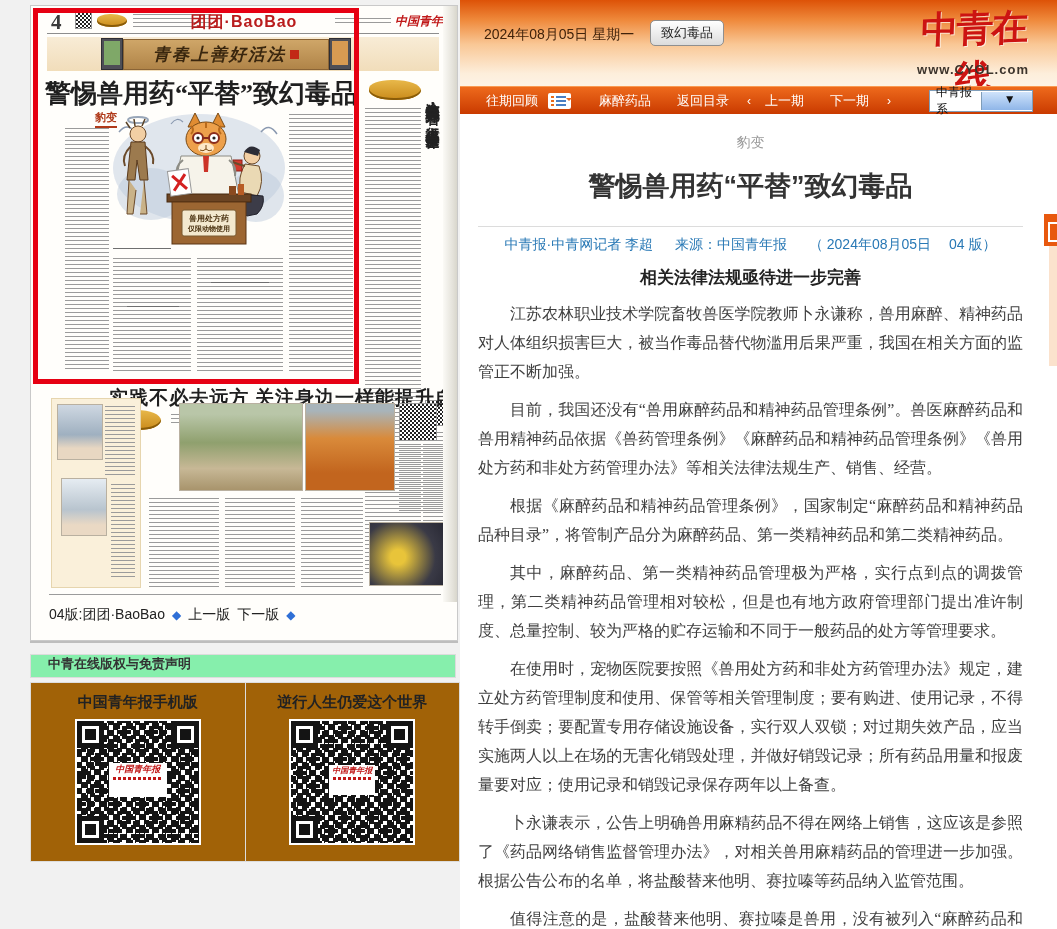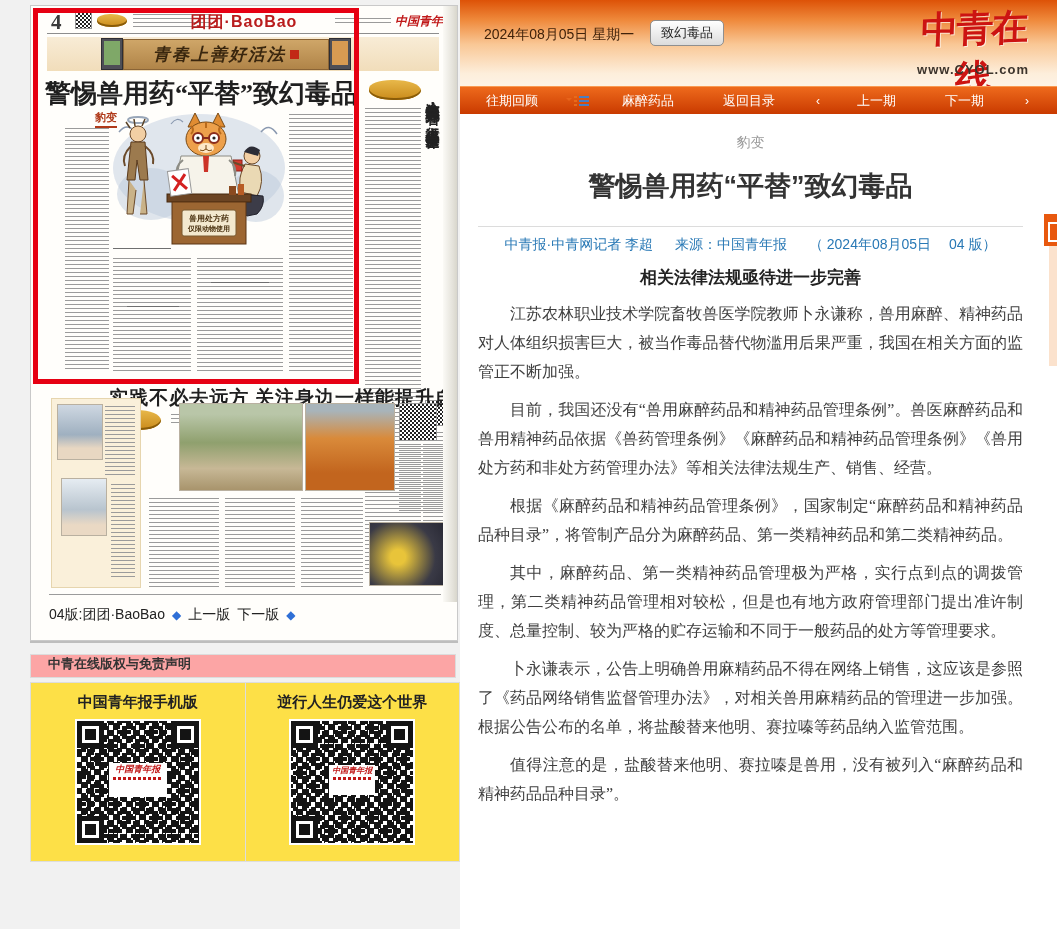--- a/index.html
+++ b/index.html
@@ -37,23 +37,23 @@
   .np-headline2{left:78px;top:379px;width:346px;text-align:center;font:bold 19px "Liberation Serif",serif;color:#1f1f1f;letter-spacing:1px;}
   .cream{background:#faf0da;border:1px solid #e6d5ae;}
   .photo{border:1px solid #b9b0a0;}
   .pagenav{left:18px;top:600px;font:14px "Liberation Sans",sans-serif;color:#222;display:flex;gap:7px;align-items:center;}
   .pagenav .dm{color:#2f6fd6;font-size:12px;}
   .pagenav a{color:#222;text-decoration:none;}
   
   .vhead{left:392px;top:84px;height:302px;writing-mode:vertical-rl;font:bold 14px "Liberation Serif",serif;
          color:#222;letter-spacing:1px;}
   
-  .copy-bar{left:30px;top:654px;width:426px;height:24px;background:#fca5a5;border:1px solid #dcdcdc;
+  .copy-bar{left:30px;top:654px;width:426px;height:24px;background:#86efac;border:1px solid #dcdcdc;
             line-height:24px;padding-left:17px;box-sizing:border-box;font:bold 13px "Liberation Sans",sans-serif;color:#333;}
-  .qr-panel{left:30px;top:682px;width:428px;height:178px;background:#fde047;border:1px solid #ddd;display:flex;}
+  .qr-panel{left:30px;top:682px;width:428px;height:178px;background:#a16207;border:1px solid #ddd;display:flex;}
   .qr-half{width:50%;height:100%;position:relative;}
   .qr-half.first{border-right:1px solid #ddd;}
   .qr-title{position:absolute;left:0;top:10px;width:100%;text-align:center;font:bold 15px "Liberation Sans",sans-serif;color:#222;}
   .qrbig{position:absolute;top:36px;left:50%;margin-left:-63px;width:126px;height:126px;background:#fff;}
   .qrbig .pat{position:absolute;inset:2px;
       background:conic-gradient(#141414 25%,transparent 0 50%,#141414 0 75%,transparent 0) 0 0/9px 9px,
                  conic-gradient(#141414 25%,transparent 0 50%,#141414 0 75%,transparent 0) 4px 2px/13px 13px;}
   .fd{position:absolute;width:27px;height:27px;background:#fff;border:5px solid #141414;box-sizing:border-box;}
   .fd::after{content:"";position:absolute;inset:3px;background:#141414;}
   .qr-logo{position:absolute;background:#fff;text-align:center;}
@@ -64,21 +64,21 @@
   .top-header{left:0;top:0;width:597px;height:92px;
       background:linear-gradient(180deg,#dd5207 0%,#ef8a3c 22%,#f9c795 48%,#fdeedb 80%,#fdf5ea 100%);}
   .hdr-date{left:24px;top:26px;font:14px "Liberation Sans",sans-serif;color:#40220a;}
   .fav-btn{left:190px;top:20px;width:72px;height:24px;border:1px solid #8f8f8f;border-radius:5px;
       background:linear-gradient(180deg,#fff,#dcdcdc);box-shadow:inset 0 1px 0 #fff;
       font:13px "Liberation Sans",sans-serif;color:#222;text-align:center;line-height:24px;cursor:pointer;}
   .site-logo{left:448px;top:4px;width:130px;text-align:center;font:bold 37px "Liberation Serif",serif;
       color:#cc1412;transform:skewX(-4deg) rotate(-2deg);text-shadow:1px 1px 0 #ffffffaa;letter-spacing:-2px;}
   .site-url{left:452px;top:62px;width:122px;text-align:center;font:bold 13px "Liberation Sans",sans-serif;color:#3c342c;letter-spacing:1px;}
   .navbar{left:0;top:86px;width:597px;height:27px;background:linear-gradient(180deg,#ee6a1c,#c93a00);
-      border-top:1px solid #f99a52;display:flex;align-items:center;color:#fff;font:13px "Liberation Sans",sans-serif;gap:23px;}
+      border-top:1px solid #f99a52;display:flex;align-items:center;color:#fff;font:13px "Liberation Sans",sans-serif;}
   .nav-item{margin-left:26px;cursor:pointer;white-space:nowrap;}
   .nav-ic{width:23px;height:16px;background:#fff;border-radius:2px;margin-left:10px;position:relative;cursor:pointer;}
   .nav-ic i{position:absolute;left:8px;height:2px;width:10px;background:#4a7ec2;}
   .nav-ic b{position:absolute;left:3px;width:3px;height:2px;background:#e86a1a;}
   .nav-ic .ar{position:absolute;right:-1px;top:5px;width:0;height:0;border:3px solid transparent;border-top-color:#e8641a;left:auto;background:none;}
   .chev{margin-left:18px;font-size:12px;}
   .select-box{margin-left:38px;width:102px;height:20px;background:#fff;border:1px solid #7f9db9;display:flex;align-items:center;cursor:pointer;}
   .select-box span{flex:1;padding-left:6px;font:12px "Liberation Sans",sans-serif;color:#111;}
   .select-arrow{width:17px;height:18px;margin:0;background:linear-gradient(180deg,#cfe3fb,#8fb6e8);border-left:1px solid #7f9db9;
       color:#1a4f94;font-size:9px;text-align:center;line-height:18px;}
@@ -298,20 +298,21 @@
       <span>中青报·中青网记者 李超</span>
       <span>来源：中国青年报</span>
       <span>（ 2024年08月05日　 04 版）</span>
     </div>
     <div class="subtitle">相关法律法规亟待进一步完善</div>
     <div class="body-text">
       <p>江苏农林职业技术学院畜牧兽医学院教师卜永谦称，兽用麻醉、精神药品对人体组织损害巨大，被当作毒品替代物滥用后果严重，我国在相关方面的监管正不断加强。</p>
       <p>目前，我国还没有“兽用麻醉药品和精神药品管理条例”。兽医麻醉药品和兽用精神药品依据《兽药管理条例》《麻醉药品和精神药品管理条例》《兽用处方药和非处方药管理办法》等相关法律法规生产、销售、经营。</p>
       <p>根据《麻醉药品和精神药品管理条例》，国家制定“麻醉药品和精神药品品种目录”，将管制产品分为麻醉药品、第一类精神药品和第二类精神药品。</p>
       <p>其中，麻醉药品、第一类精神药品管理极为严格，实行点到点的调拨管理，第二类精神药品管理相对较松，但是也有地方政府管理部门提出准许制度、总量控制、较为严格的贮存运输和不同于一般药品的处方等管理要求。</p>
+      <p>在使用时，宠物医院要按照《兽用处方药和非处方药管理办法》规定，建立处方药管理制度和使用、保管等相关管理制度；要有购进、使用记录，不得转手倒卖；要配置专用存储设施设备，实行双人双锁；对过期失效产品，应当实施两人以上在场的无害化销毁处理，并做好销毁记录；所有药品用量和报废量要对应；使用记录和销毁记录保存两年以上备查。</p>
       <p>卜永谦表示，公告上明确兽用麻精药品不得在网络上销售，这应该是参照了《药品网络销售监督管理办法》，对相关兽用麻精药品的管理进一步加强。根据公告公布的名单，将盐酸替来他明、赛拉嗪等药品纳入监管范围。</p>
       <p>值得注意的是，盐酸替来他明、赛拉嗪是兽用，没有被列入“麻醉药品和精神药品品种目录”。</p>
 
     </div>
   </div>
 </div>
 
 <div class="abs float-tab"></div>
 <div class="abs float-strip"></div>
 

